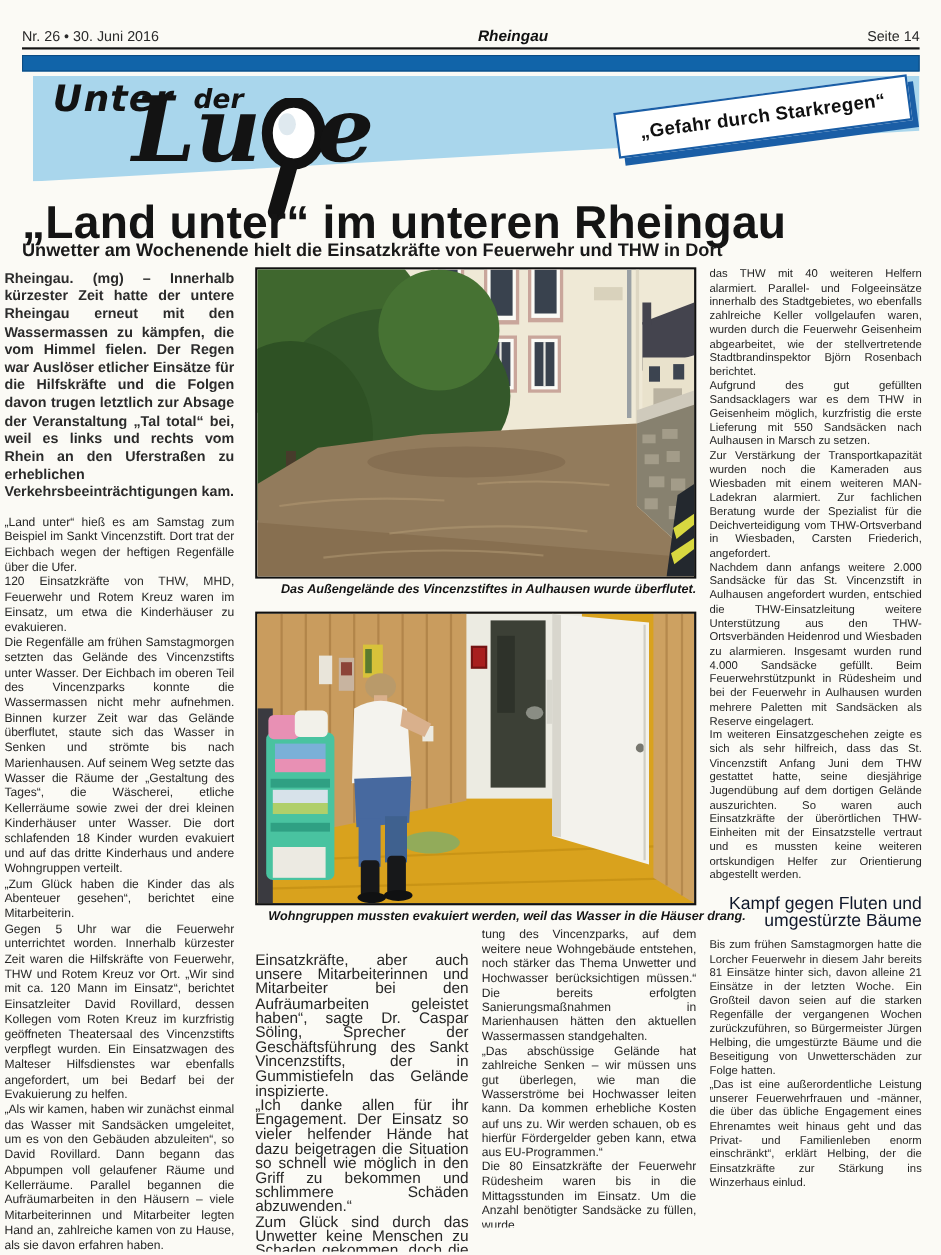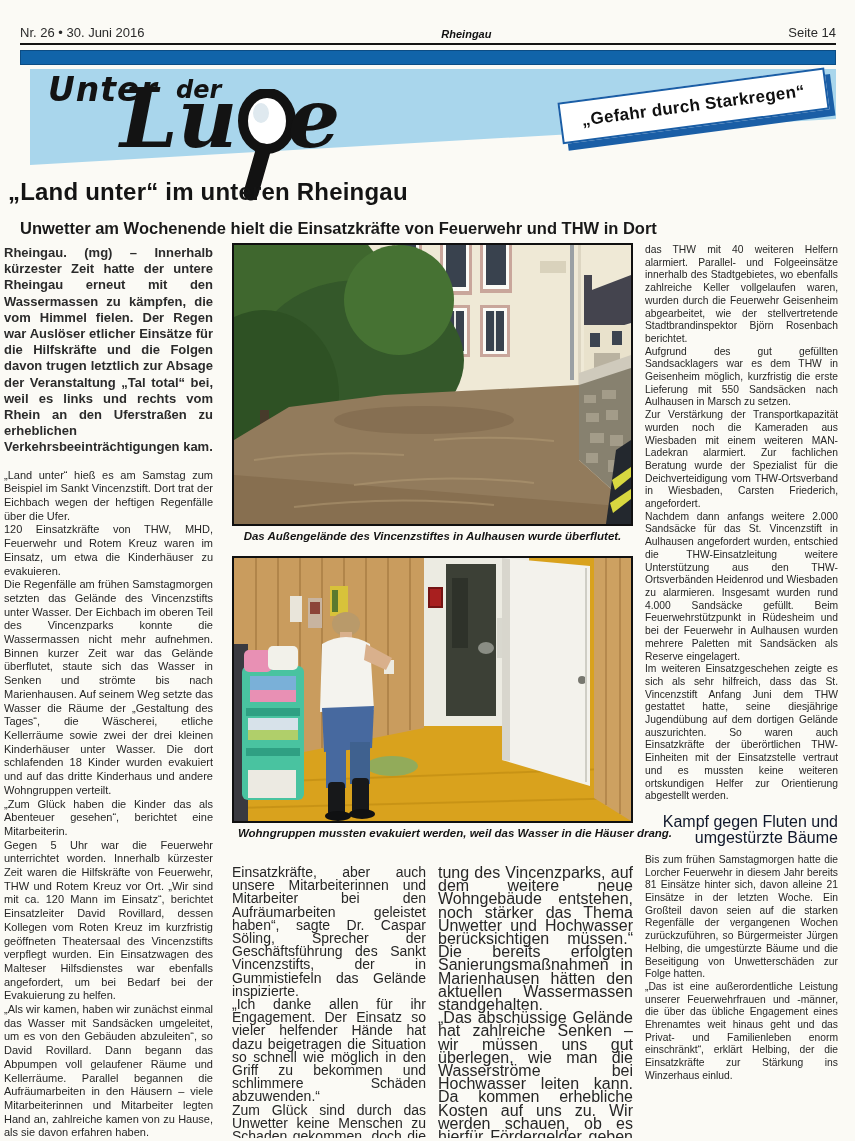--- a/index.html
+++ b/index.html
@@ -4,21 +4,21 @@
 <style>
   html,body{margin:0;padding:0;overflow:hidden;}
   body{width:855px;height:1141px;position:relative;background:#fbfaf5;
        font-family:"Liberation Sans",sans-serif;color:#222;}
   .abs{position:absolute;}
 
   
   .top-header{left:20px;right:19px;top:12px;height:28px;border-bottom:2px solid #141414;
     display:flex;align-items:flex-end;padding-bottom:3px;font-size:13px;color:#2a2a2a;}
   .hdr-left{flex:0 0 auto;}
-  .hdr-center{flex:1;text-align:center;font-weight:bold;font-style:italic;font-size:11px;color:#111;}
+  .hdr-center{flex:1;text-align:center;font-weight:bold;font-style:italic;font-size:14px;color:#111;}
   .hdr-right{flex:0 0 auto;}
 
   .blue-bar{left:20px;right:19px;top:50px;height:13px;background:#1164a9;border:1px solid #0c4c83;}
 
   
   .band{left:30px;right:19px;top:69px;height:96px;}
   .band-bg{position:absolute;inset:0;background:#a9d6ec;
     clip-path:polygon(0 0,100% 0,100% 52%,0 100%);}
   .logo{position:absolute;left:16px;top:0;width:340px;height:140px;color:#131313;}
   .logo-unter{position:absolute;left:2px;top:1px;font-style:italic;font-weight:600;
@@ -29,41 +29,41 @@
     font-size:82px;line-height:1;font-family:"DejaVu Serif",serif;}
   .logo-e{position:absolute;left:242px;top:8px;font-style:italic;font-weight:700;
     font-size:82px;line-height:1;font-family:"DejaVu Serif",serif;}
   .magnifier{position:absolute;left:190px;top:20px;}
 
   .banner{position:absolute;right:8px;top:16px;transform:rotate(-7.5deg);background:#fff;
     border:2px solid #1a5ea6;box-shadow:5px 7px 0 #1a5ea6;padding:9px 20px;
     font-size:17px;font-weight:bold;letter-spacing:.3px;color:#101010;white-space:nowrap;}
 
   
-  .headline{left:8px;top:178px;font-size:24px;font-weight:bold;color:#141414;letter-spacing:.2px;}
+  .headline{left:20px;top:178px;font-size:42px;font-weight:bold;color:#141414;letter-spacing:.2px;}
   .subheadline{left:20px;top:219px;font-size:16.5px;font-weight:600;color:#191919;}
 
   
   .col{font-size:11px;line-height:13.7px;text-align:justify;color:#262626;}
   .col p{margin:0;}
   .col1{left:4px;top:245px;width:209px;height:892px;overflow:hidden;}
   .lead{font-weight:bold;font-size:13px;line-height:16.2px;color:#2b2b2b;margin-bottom:13px !important;}
   .col2{left:232px;top:866px;width:194px;height:272px;overflow:hidden;font-size:14px;line-height:13.2px;}
-  .col3{left:438px;top:866px;width:195px;height:272px;overflow:hidden;font-size:16px;line-height:13.2px;}
+  .col3{left:438px;top:844px;width:195px;height:272px;overflow:hidden;font-size:11px;line-height:13.2px;}
   .col4{left:645px;top:244px;width:193px;height:894px;overflow:hidden;font-size:10.3px;line-height:12.7px;}
   .col4-subhead{font-size:16px;line-height:16.5px;font-weight:400;color:#0f172a;
     margin:11px 0 7px 0 !important;text-align:right;}
 
   
   figure{margin:0;}
   .fig1{left:232px;top:243px;width:401px;}
   .fig2{left:232px;top:556px;width:446px;}
   .photo-frame{display:block;border:2px solid #101010;}
   figcaption{font-size:11.5px;font-weight:bold;font-style:italic;line-height:13.5px;
-    margin-top:4px;color:#141414;text-align:center;}
+    margin-top:4px;color:#141414;text-align:right;}
 </style>
 </head>
 <body>
 
 <div class="abs top-header">
   <span class="hdr-left">Nr. 26 • 30. Juni 2016</span>
   <span class="hdr-center">Rheingau</span>
   <span class="hdr-right">Seite 14</span>
 </div>
 

